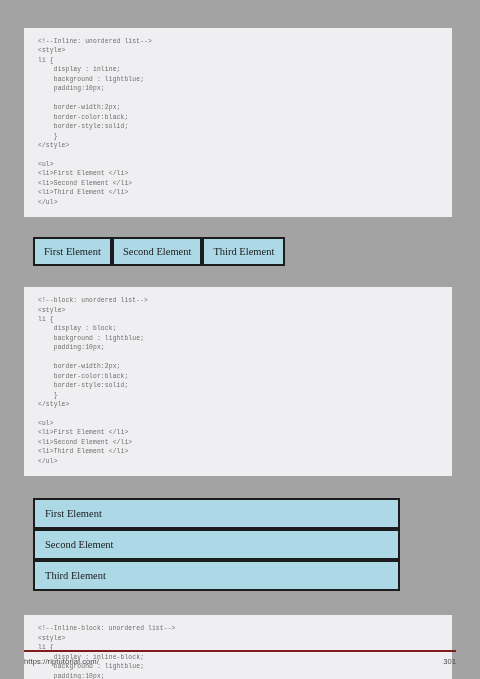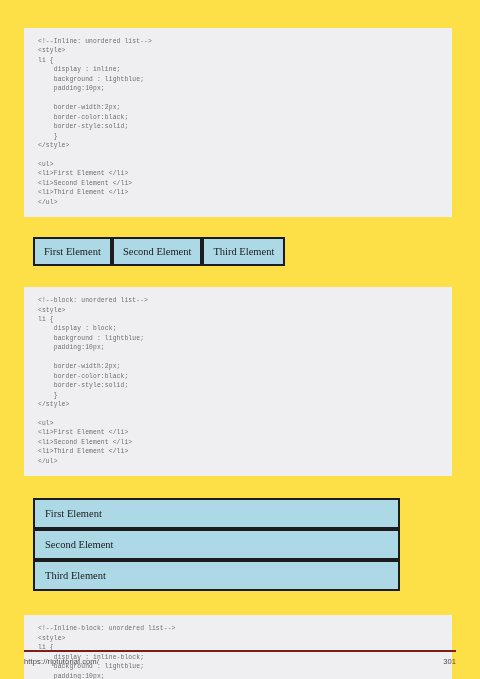--- a/index.html
+++ b/index.html
@@ -13,21 +13,21 @@
     position: relative;
     font-family: "Liberation Sans", sans-serif;
     overflow: hidden;
   }
 
   .page {
     position: absolute;
     left: 0; top: 0;
     width: 480px;
     height: 679px;
-    background: #fde047;
+    background: #a3a3a3;
   }
 
   .content {
     position: absolute;
     left: 24px;
     top: 28px;
     width: 428px;
   }
 
   

